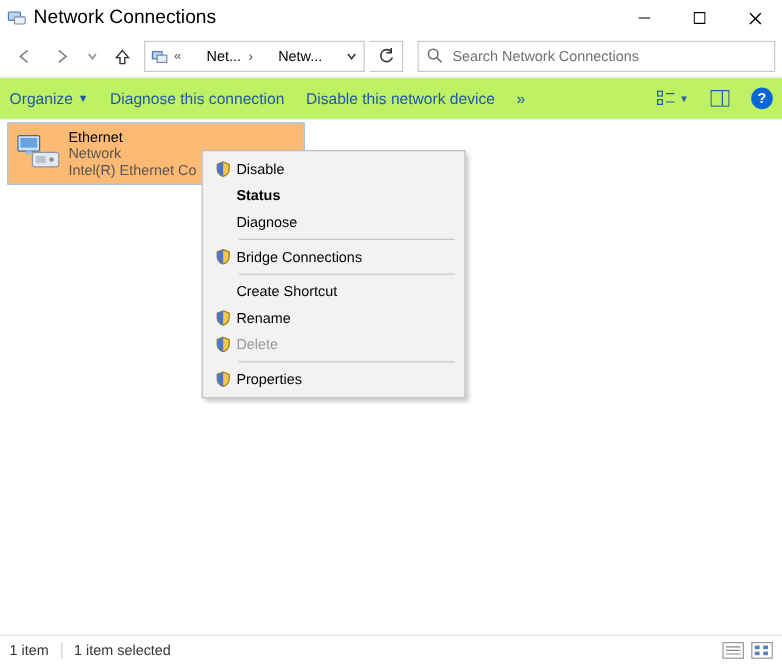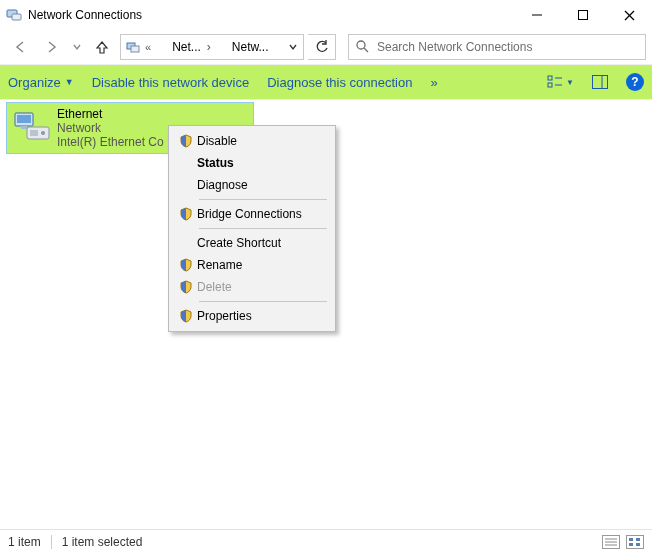--- a/index.html
+++ b/index.html
@@ -1,21 +1,21 @@
 <!DOCTYPE html>
 <html><head>
 <meta charset="utf-8">
 <style>
   * { box-sizing: border-box; font-family: "Segoe UI", Tahoma, sans-serif; }
   body { margin: 0; background: #fff; width: 652px; height: 553px; overflow: hidden; font-size: 12px; color: #000; }
 
   
   .titlebar { display: flex; align-items: center; height: 30px; padding: 0 0 0 6px; }
   .titlebar .app-icon { width: 16px; height: 16px; margin-right: 6px; display: inline-flex; align-items: center; justify-content: center; }
-  .titlebar .title-text { font-size: 12px; }
+  .titlebar .title-text { font-size: 16px; }
   .titlebar .spacer { flex: 1; }
   .winbtn { width: 46px; height: 30px; display: flex; align-items: center; justify-content: center; font-size: 12px; }
   .winbtn svg { display: block; }
 
   
   .navrow { display: flex; align-items: center; height: 34px; padding: 0 6px; gap: 4px; }
   .navbtn { width: 28px; height: 28px; display: flex; align-items: center; justify-content: center; color: #777; }
   .navbtn.enabled { color: #333; }
   .navbtn.up { border: none; }
   .breadcrumb { display: flex; align-items: center; height: 26px; border: 1px solid #c9c9c9; width: 184px; padding: 0 2px; }
@@ -34,28 +34,28 @@
   .cmdbar { display: flex; align-items: center; height: 36px; padding: 0 8px; border-top: 1px solid #eee; border-bottom: 1px solid #eee; background: #bef264; gap: 18px; }
   .cmdbtn { color: #2058a8; font-size: 13px; display: flex; align-items: center; gap: 4px; cursor: default; }
   .cmdbtn .drop { font-size: 9px; color: #2058a8; }
   .cmdbar .overflow { color: #2058a8; font-size: 13px; }
   .cmdbar .right { margin-left: auto; display: flex; align-items: center; gap: 18px; }
   .cmdbar .iconbtn { color: #2058a8; display: flex; align-items: center; gap: 3px; }
   .help-icon { width: 18px; height: 18px; border-radius: 50%; background: #0a66d8; color: #fff; font-weight: bold; font-size: 12px; display: flex; align-items: center; justify-content: center; }
 
   
   .content { position: relative; height: 427px; background: #fff; }
-  .adapter-item { position: absolute; left: 6px; top: 2px; width: 248px; height: 52px; background: #bef264; border: 1px solid #8fcaf2; display: flex; align-items: flex-start; padding: 4px 6px; gap: 6px; }
+  .adapter-item { position: absolute; left: 6px; top: 2px; width: 248px; height: 52px; background: #fdba74; border: 1px solid #8fcaf2; display: flex; align-items: flex-start; padding: 4px 6px; gap: 6px; }
   .adapter-icon { width: 38px; height: 38px; display: flex; align-items: center; justify-content: center; margin-top: 2px; }
   .adapter-text .line1 { font-size: 12px; color: #000; }
   .adapter-text .line2 { font-size: 12px; color: #555; }
   .adapter-text .line3 { font-size: 12px; color: #555; white-space: nowrap; overflow: hidden; }
 
   
-  .ctxmenu { position: absolute; left: 168px; top: 125px; width: 168px; background: #f2f2f2; border: 1px solid #bcbcbc; box-shadow: 3px 3px 4px rgba(0,0,0,0.25); padding: 4px 2px; }
+  .ctxmenu { position: absolute; left: 168px; top: 125px; width: 220px; background: #f2f2f2; border: 1px solid #bcbcbc; box-shadow: 3px 3px 4px rgba(0,0,0,0.25); padding: 4px 2px; }
   .ctxitem { display: flex; align-items: center; height: 22px; padding: 0 8px 0 4px; font-size: 12px; color: #000; }
   .ctxitem.disabled { color: #9a9a9a; }
   .ctxitem.bold { font-weight: 600; }
   .ctxitem .ctx-iconcol { width: 22px; display: flex; align-items: center; justify-content: center; }
   .ctxsep { height: 1px; background: #c8c8c8; margin: 3px 6px 3px 28px; }
 
   .shield-svg { display: block; }
 
   
   .statusbar { position: absolute; bottom: 0; left: 0; right: 0; height: 24px; border-top: 1px solid #e3e3e3; display: flex; align-items: center; padding: 0 8px; font-size: 12px; color: #333; gap: 10px; background: #fff; }
@@ -149,24 +149,24 @@
     <input type="text" placeholder="Search Network Connections" style="">
   </div>
 </div>
 
 <div class="cmdbar">
   <div class="cmdbtn">
     <span>Organize</span>
     <span class="drop">▼</span>
   </div>
   <div class="cmdbtn">
+    <span>Diagnose this connection</span>
+  </div>
+  <div class="cmdbtn">
     <span>Disable this network device</span>
-  </div>
-  <div class="cmdbtn">
-    <span>Diagnose this connection</span>
   </div>
   <div class="overflow">»</div>
 
   <div class="right">
     <div class="iconbtn">
       <svg width="16" height="14">
           <rect x="1" y="1" width="4" height="4" fill="none" stroke="#2058a8"></rect>
           <rect x="1" y="8" width="4" height="4" fill="none" stroke="#2058a8"></rect>
           <line x1="8" y1="3" x2="15" y2="3" stroke="#2058a8"></line>
           <line x1="8" y1="10" x2="15" y2="10" stroke="#2058a8"></line>

